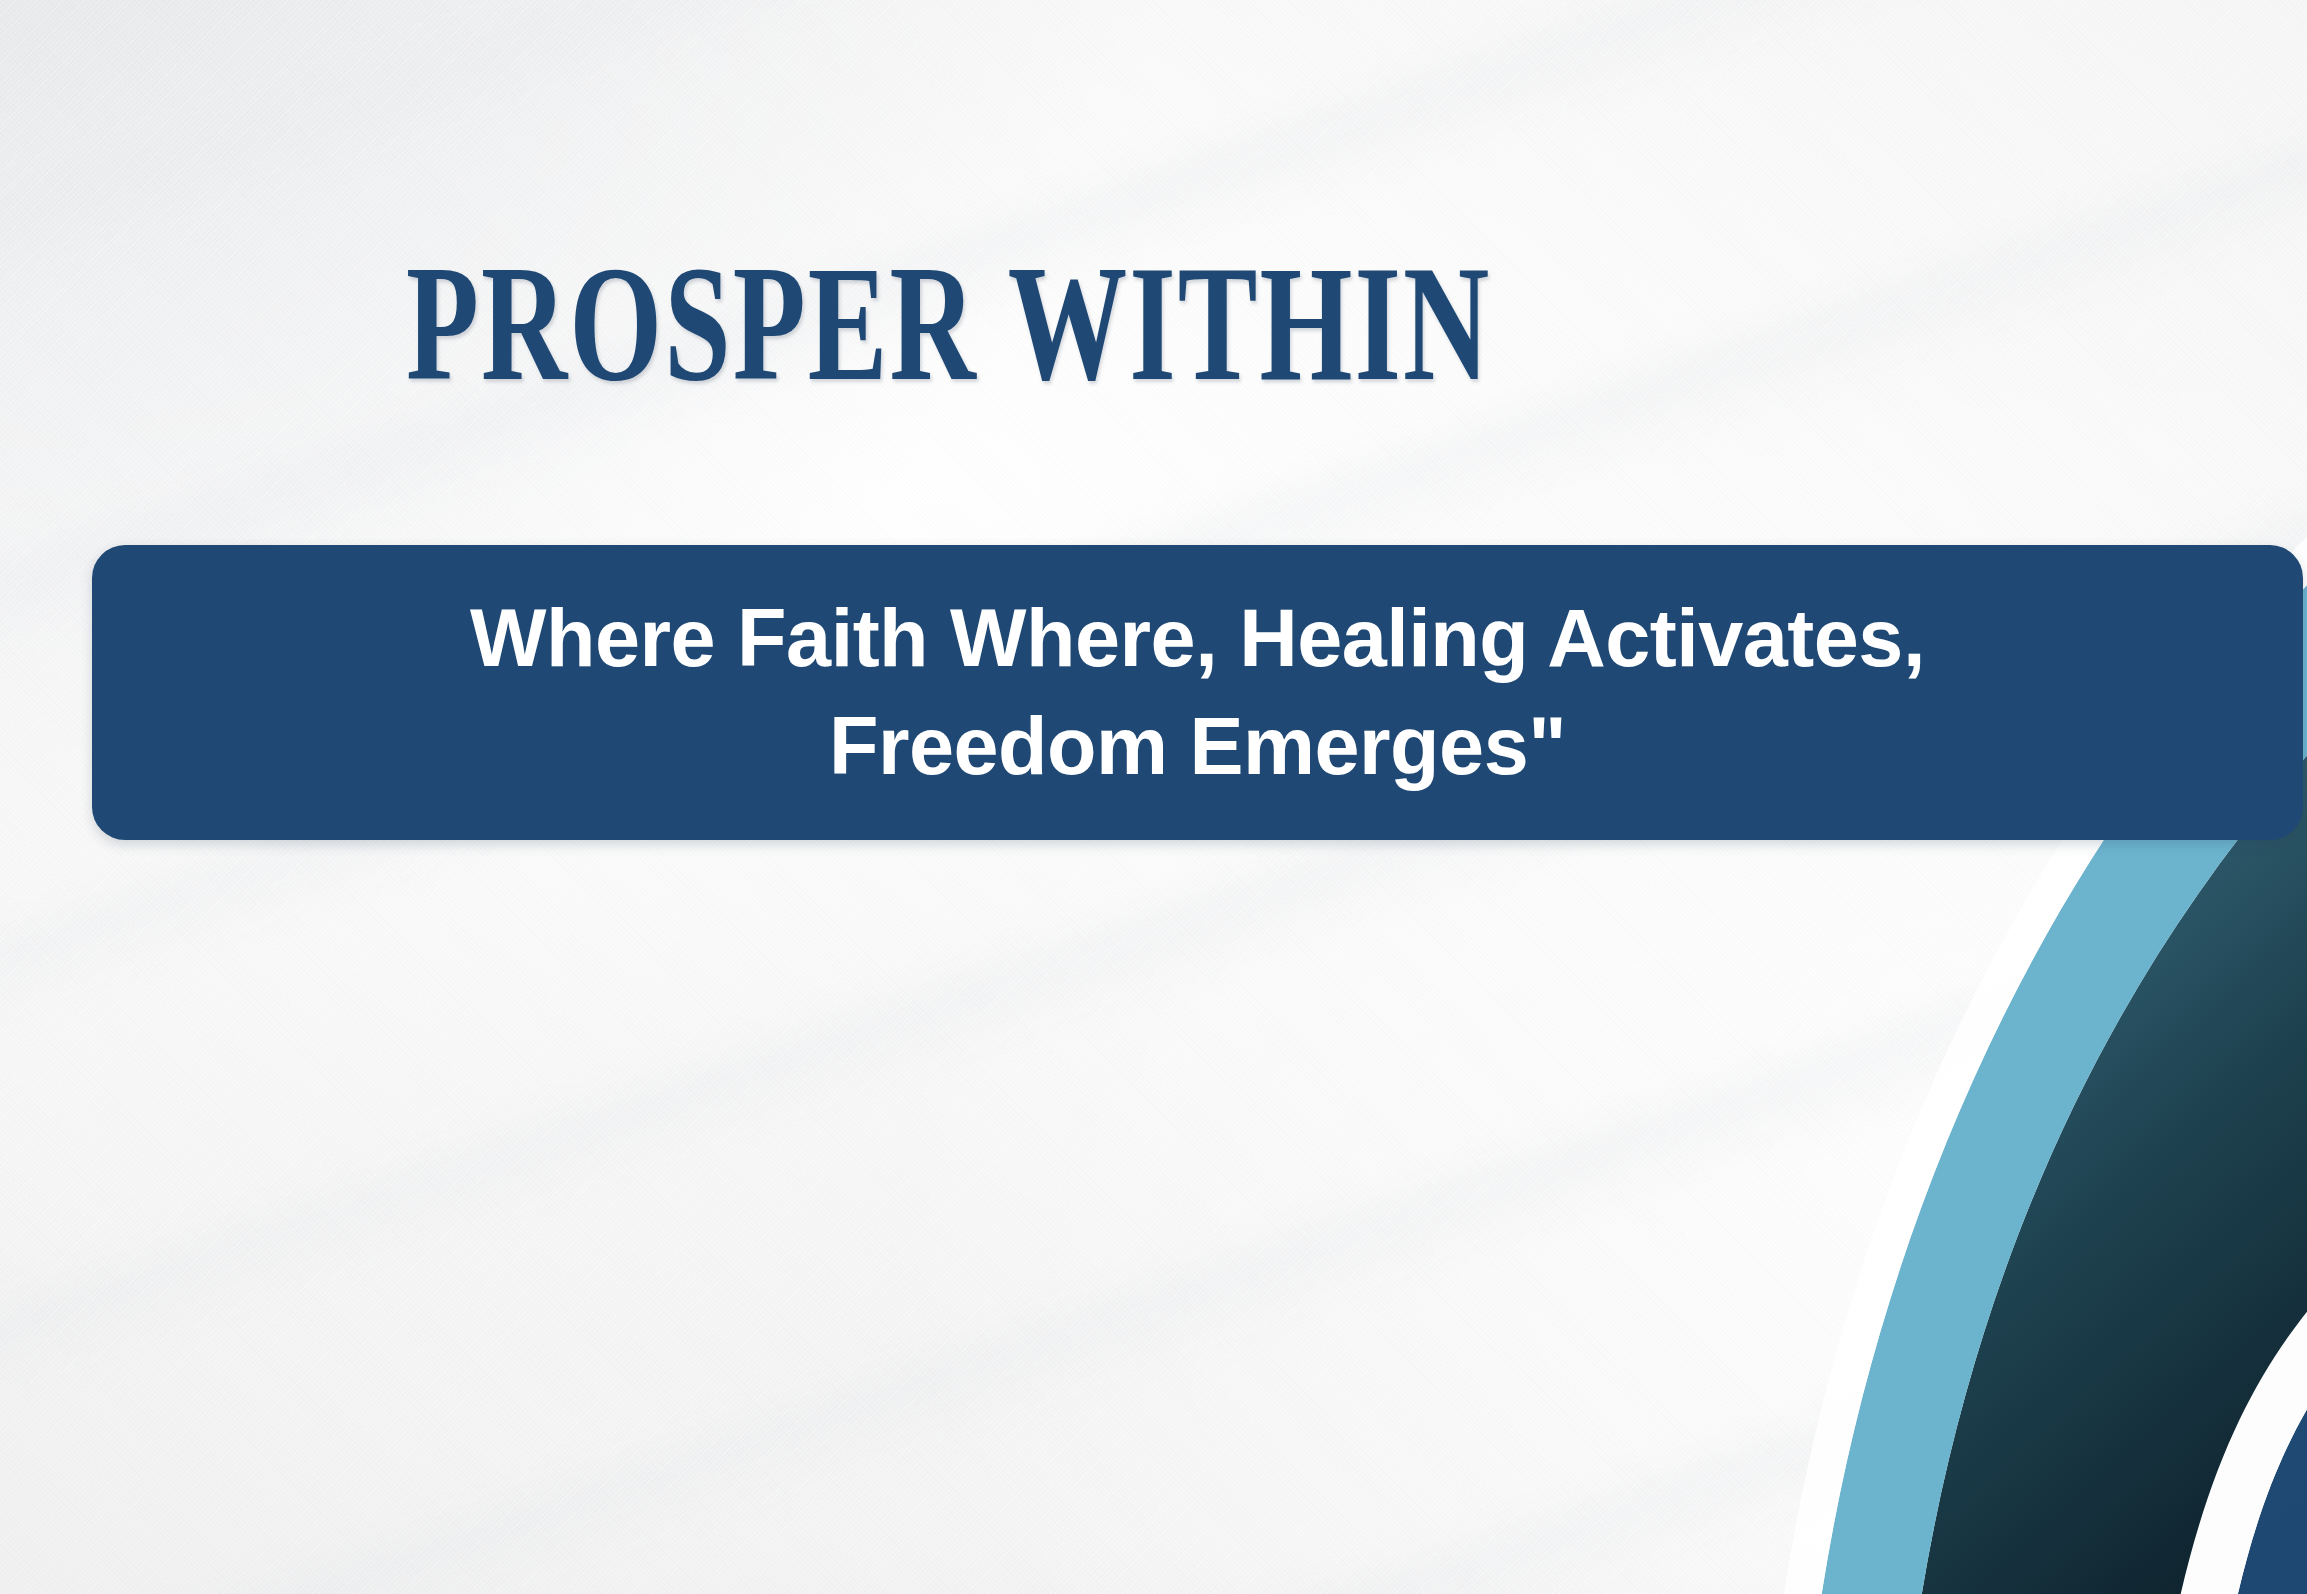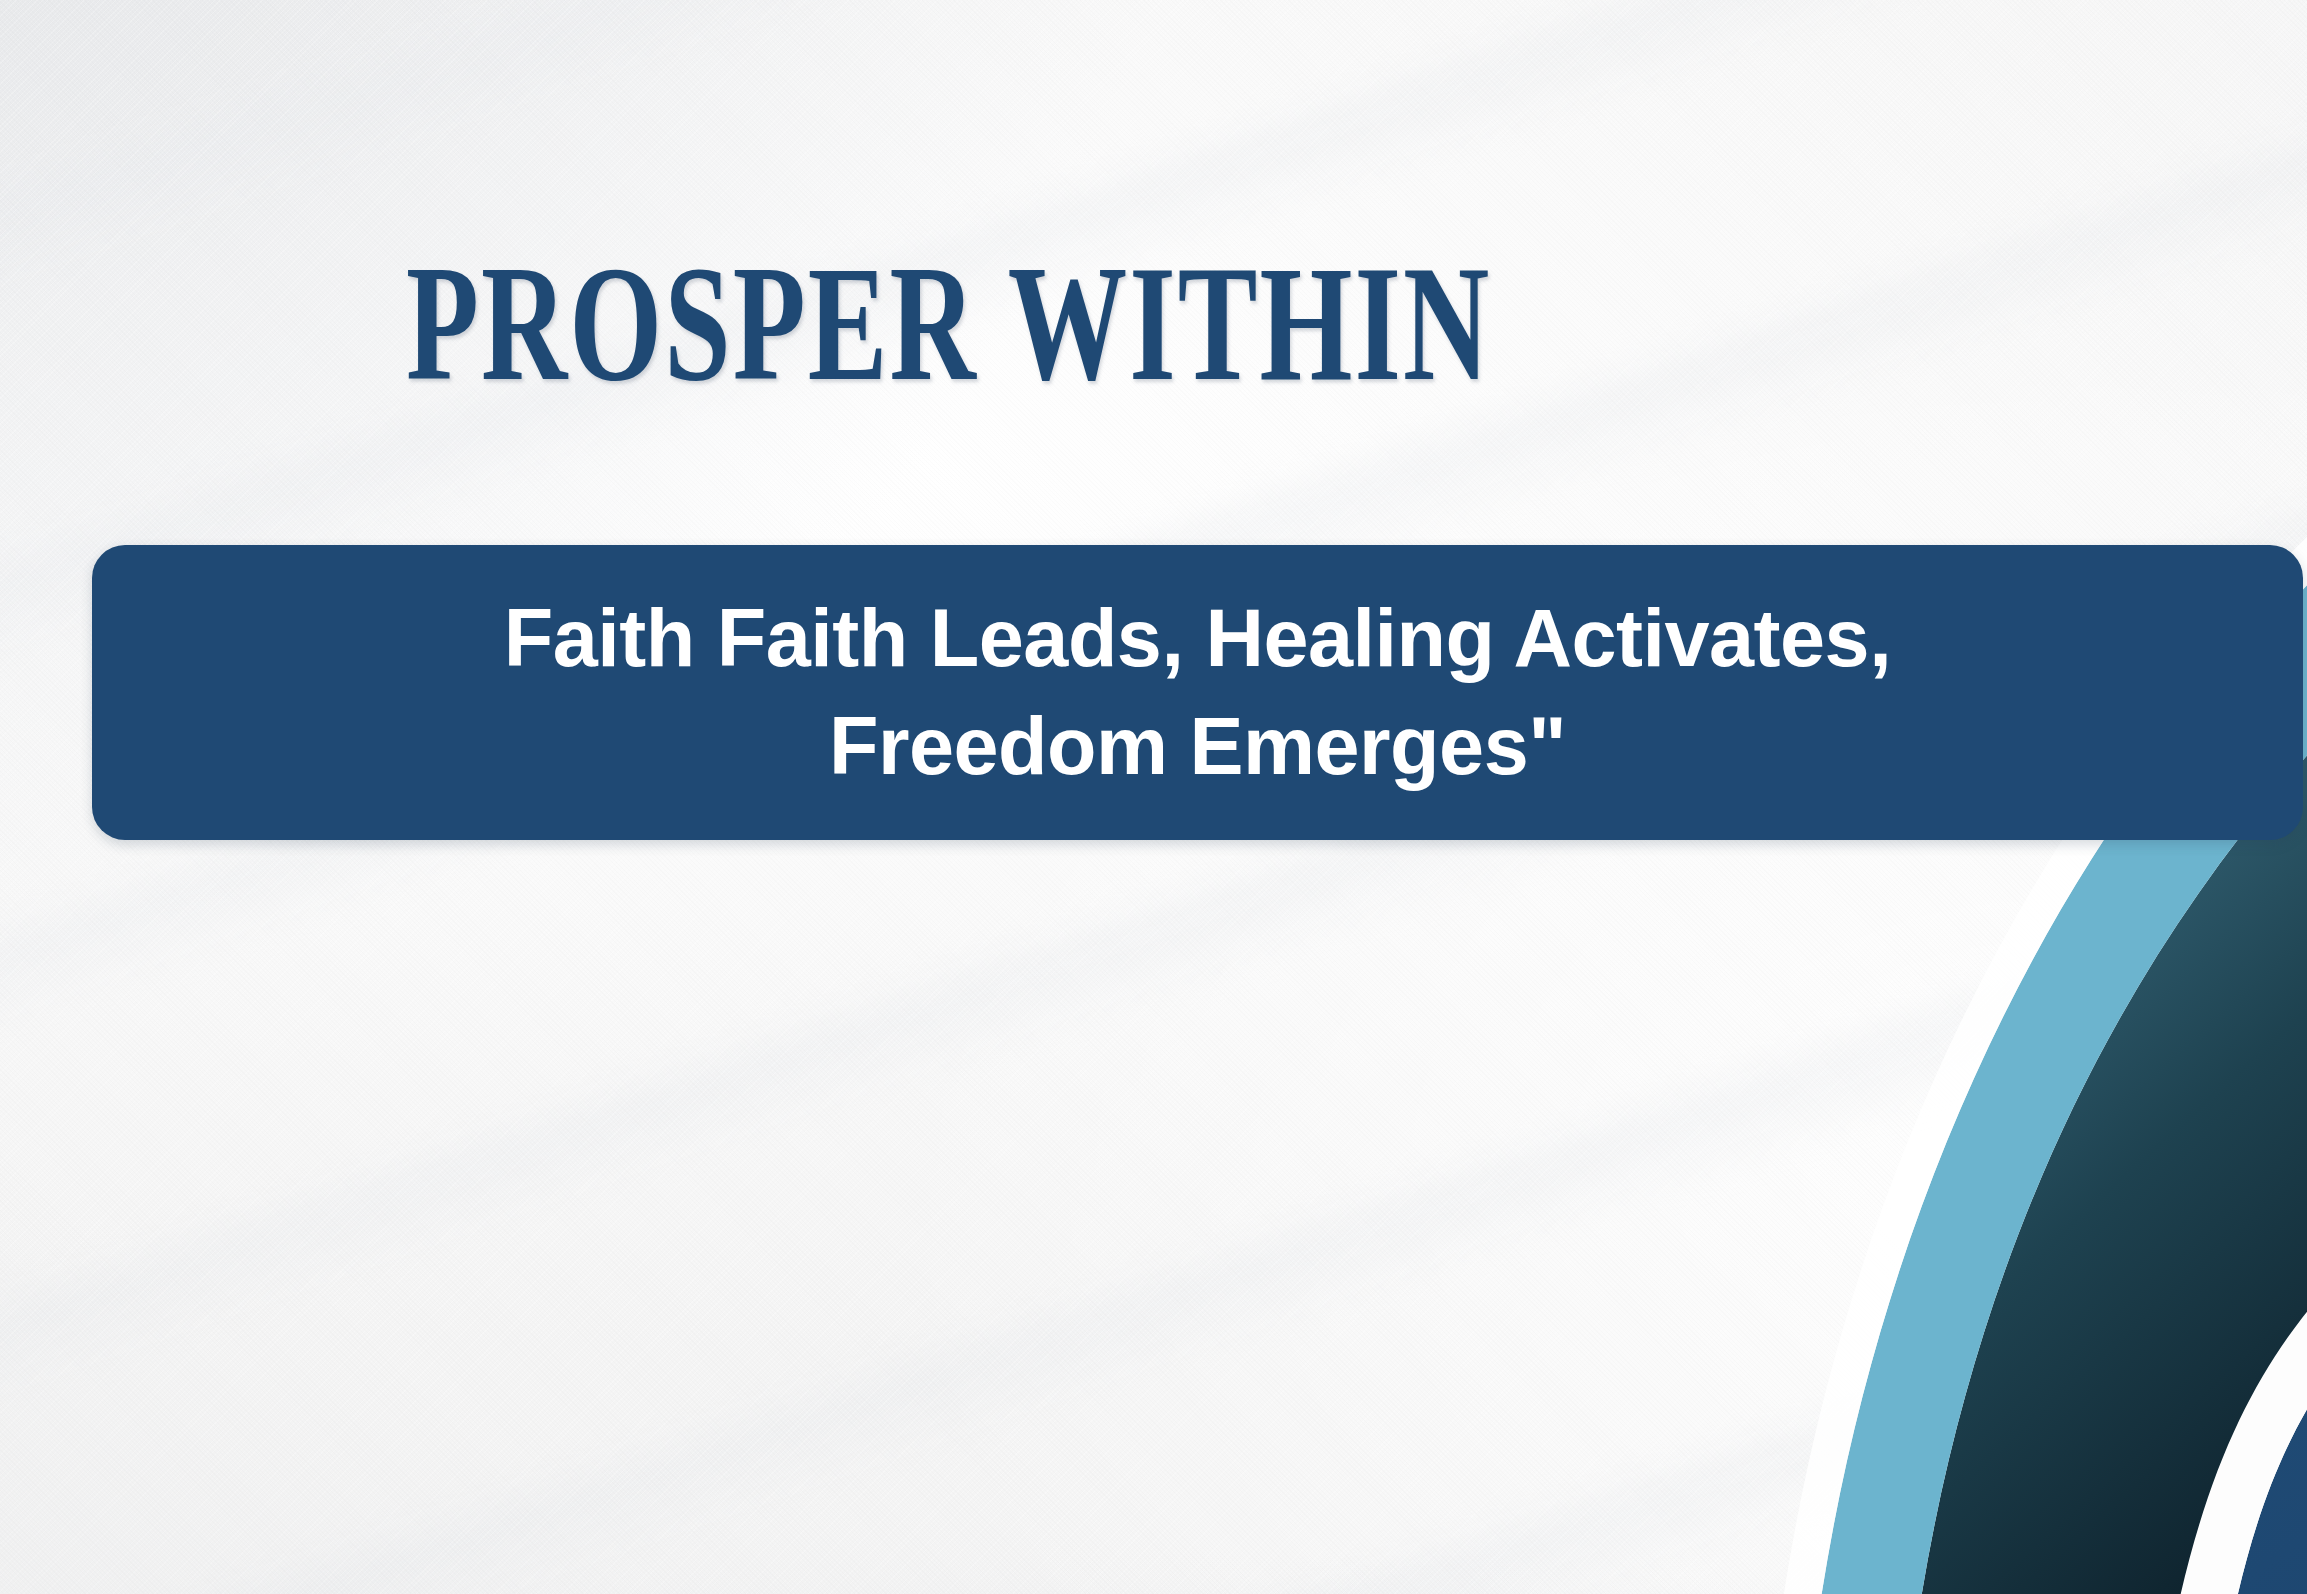--- a/index.html
+++ b/index.html
@@ -166,18 +166,18 @@
                L4165,3456 C4290,2700 4600,2050 5090,1540 C5600,1010 6260,640 6912,520 Z" fill="#6CB4CE"></path>
 
       <path d="M6912,150 C6190,275 5455,680 4900,1265 C4360,1838 4000,2600 3866,3456
                L3948,3456 C4080,2620 4430,1870 4960,1310 C5500,740 6210,350 6912,230 Z" fill="#FFFFFF" opacity="0.85"></path>
     </svg>
   </div>
 
   <div class="title">PROSPER WITHIN</div>
 
   <div class="subtitle-banner">
-    <div class="subtitle-line">Faith Faith Leads, Healing Activates,</div>
+    <div class="subtitle-line">Where Faith Where, Healing Activates,</div>
     <div class="subtitle-line">Freedom Emerges"</div>
   </div>
 
 </div>
 
 
 </body></html>

